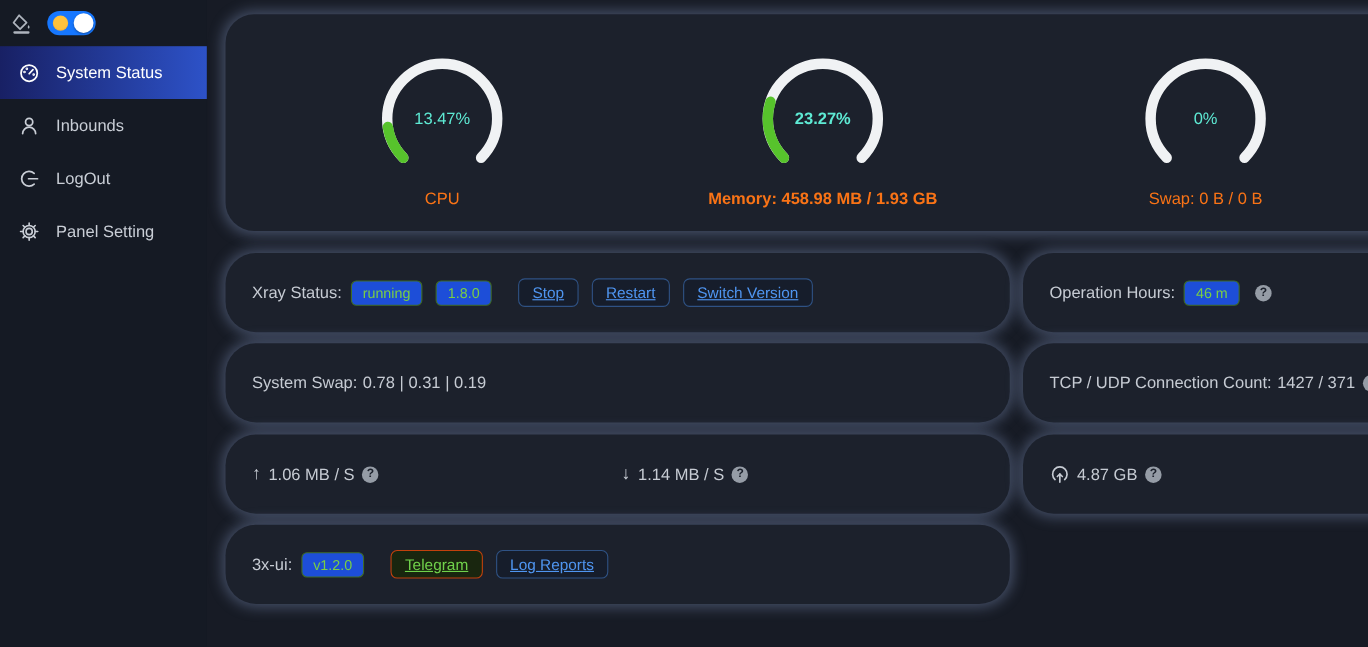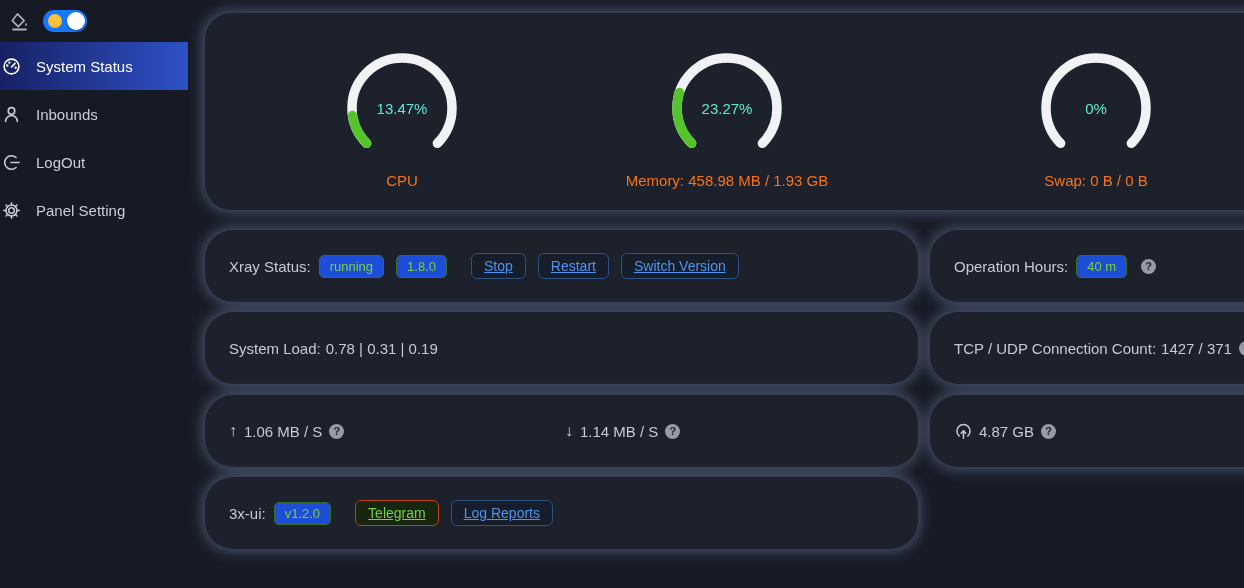--- a/index.html
+++ b/index.html
@@ -10,21 +10,21 @@
     -webkit-font-smoothing:antialiased;
   }
   
   .sidebar{position:absolute;left:0;top:0;width:188px;height:588px;background:#151a24;z-index:5;}
   .side-top{height:42px;display:flex;align-items:center;padding-left:10px;gap:14px;}
   .switch{width:44px;height:22px;border-radius:11px;background:#1677ff;position:relative;cursor:pointer;flex:0 0 auto;}
   .switch .sun{position:absolute;left:5px;top:4px;width:14px;height:14px;border-radius:50%;
     background:radial-gradient(circle at 50% 45%, #ffc23d 55%, #f59a23 100%);}
   .switch .knob{position:absolute;right:2px;top:2px;width:18px;height:18px;border-radius:50%;background:#fff;box-shadow:0 1px 2px rgba(0,0,0,.35);}
   .menu{margin-top:0;}
-  .menu-item{height:48px;display:flex;align-items:center;gap:15px;padding-left:2px;
+  .menu-item{height:48px;display:flex;align-items:center;gap:15px;padding-left:17px;
     color:#c9ced6;font-size:15px;cursor:pointer;}
   .menu-item.active{background:linear-gradient(90deg,#182064 0%,#2d52c8 100%);color:#fff;}
   .mi-icon{width:19px;height:19px;display:inline-flex;align-items:center;justify-content:center;flex:0 0 auto;}
   .mi-icon svg{display:block;}
   
   .content{position:absolute;left:188px;top:0;width:1056px;height:588px;}
   .card{position:absolute;background:#1c212c;border-radius:26px;
     box-shadow:0 0 13px 3px rgba(140,160,205,0.40);}
   .row-card{height:72px;border-radius:28px;display:flex;align-items:center;padding-left:24px;box-sizing:border-box;
     color:#c6cbd3;font-size:15px;}
@@ -126,21 +126,21 @@
 
   <div class="card gauges-card">
     <div class="gcol" style="left:87px;">
       <svg width="120" height="120" viewBox="0 0 120 120">
         <path class="gauge-track" d="M24.64 95.36 A 50 50 0 1 1 95.36 95.36" fill="none" stroke="#f0f2f4" stroke-width="9.5" stroke-linecap="round"></path>
         <path class="gauge-progress" d="M24.64 95.36 A 50 50 0 1 1 95.36 95.36" fill="none" stroke="#57c32c" stroke-width="9.5" stroke-linecap="round" stroke-dasharray="31.737939782890884 245.61944901923448"></path>
       </svg>
       <div class="gval">13.47%</div>
       <div class="glabel">CPU</div>
     </div>
-    <div class="gcol" style="left:412px;">
+    <div class="gcol" style="left:433px;font-weight:bold;">
       <svg width="120" height="120" viewBox="0 0 120 120">
         <path class="gauge-track" d="M24.64 95.36 A 50 50 0 1 1 95.36 95.36" fill="none" stroke="#f0f2f4" stroke-width="9.5" stroke-linecap="round"></path>
         <path class="gauge-progress" d="M24.64 95.36 A 50 50 0 1 1 95.36 95.36" fill="none" stroke="#57c32c" stroke-width="9.5" stroke-linecap="round" stroke-dasharray="54.82864578677586 245.61944901923448"></path>
       </svg>
       <div class="gval">23.27%</div>
       <div class="glabel">Memory: 458.98 MB / 1.93 GB</div>
     </div>
     <div class="gcol" style="left:781px;">
       <svg width="120" height="120" viewBox="0 0 120 120">
         <path class="gauge-track" d="M24.64 95.36 A 50 50 0 1 1 95.36 95.36" fill="none" stroke="#f0f2f4" stroke-width="9.5" stroke-linecap="round"></path>
@@ -161,27 +161,27 @@
     <span class="btn btn-blue">Stop</span>
     <span class="gap12"></span>
     <span class="btn btn-blue">Restart</span>
     <span class="gap12"></span>
     <span class="btn btn-blue">Switch Version</span>
   </div>
 
   <div class="card row-card rcol" style="top:230px;">
     <span>Operation Hours:</span>
     <span class="sp8"></span>
-    <span class="tag-green">40 m</span>
+    <span class="tag-green">46 m</span>
     <span style="width:14px;"></span>
     <span class="qmark">?</span>
   </div>
 
   <div class="card row-card lcol" style="top:312px;">
-    <span>System Load:</span>
+    <span>System Swap:</span>
     <span style="width:5px;"></span>
     <span>0.78 | 0.31 | 0.19</span>
   </div>
 
   <div class="card row-card rcol" style="top:312px;">
     <span>TCP / UDP Connection Count:</span>
     <span style="width:5px;"></span>
     <span>1427 / 371</span>
     <span style="width:7px;"></span>
     <span class="qmark">?</span>

